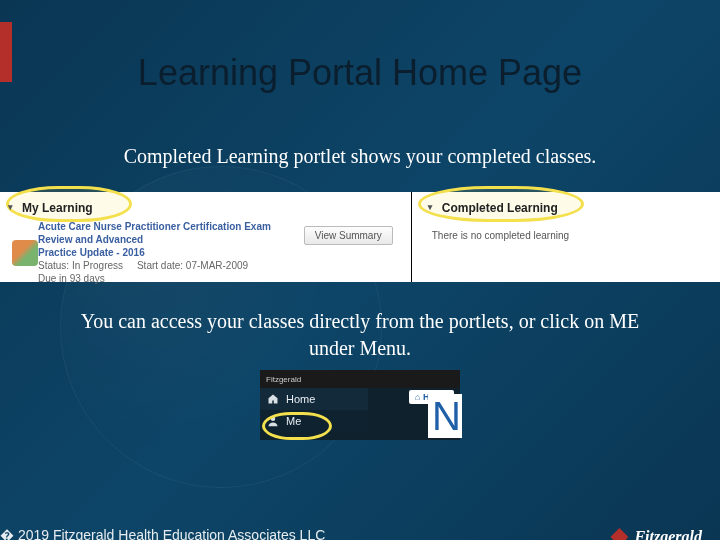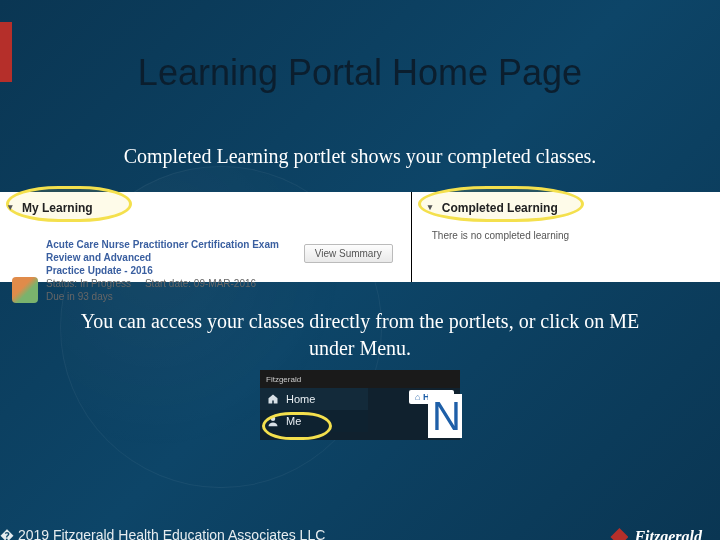--- a/index.html
+++ b/index.html
@@ -93,23 +93,22 @@
     border: 3px solid #f4e04d;
     border-radius: 50% / 60%;
     background: rgba(244,224,77,0.12);
     z-index: 1;
     pointer-events: none;
   }
   .hl-left  { left: 6px;  top: -6px; width: 120px; height: 30px; }
   .hl-right { left: 6px;  top: -6px; width: 160px; height: 30px; }
   .course-row {
     display: flex;
-    align-items: flex-end;
-    margin-top: 22px;
-    gap: 8px;
+    align-items: center;
+    margin-top: 4px;
   }
   .course-icon {
     width: 26px; height: 26px;
     background: linear-gradient(135deg,#e08b4a 40%,#7ab36d 60%);
     border-radius: 4px;
     flex-shrink: 0;
   }
   .course-text { font-size: 10px; color: #333; line-height: 1.3; flex: 1; }
   .course-title { color: #3a5fa0; font-weight: bold; }
   .course-meta  { color: #666; }
@@ -265,21 +264,21 @@
     <div class="portlet-left">
       <div class="highlight hl-left"></div>
       <span class="portlet-head">My Learning</span>
       <div class="course-row">
         <div class="course-icon"></div>
         <div class="course-text">
           <span class="course-title">Acute Care Nurse Practitioner Certification Exam Review and Advanced</span><br>
           <span class="course-title">Practice Update - 2016</span><br>
           <span class="course-meta">Status: In Progress</span>
           &nbsp;&nbsp;&nbsp;
-          <span class="course-meta">Start date: 09-MAR-2016</span><br>
+          <span class="course-meta">Start date: 07-MAR-2009</span><br>
           <span class="course-meta">Due in 93 days</span>
         </div>
         <div class="view-btn">View Summary</div>
       </div>
     </div>
     <div class="portlet-right">
       <div class="highlight hl-right"></div>
       <span class="portlet-head">Completed Learning</span>
       <div class="no-complete">There is no completed learning</div>
     </div>

